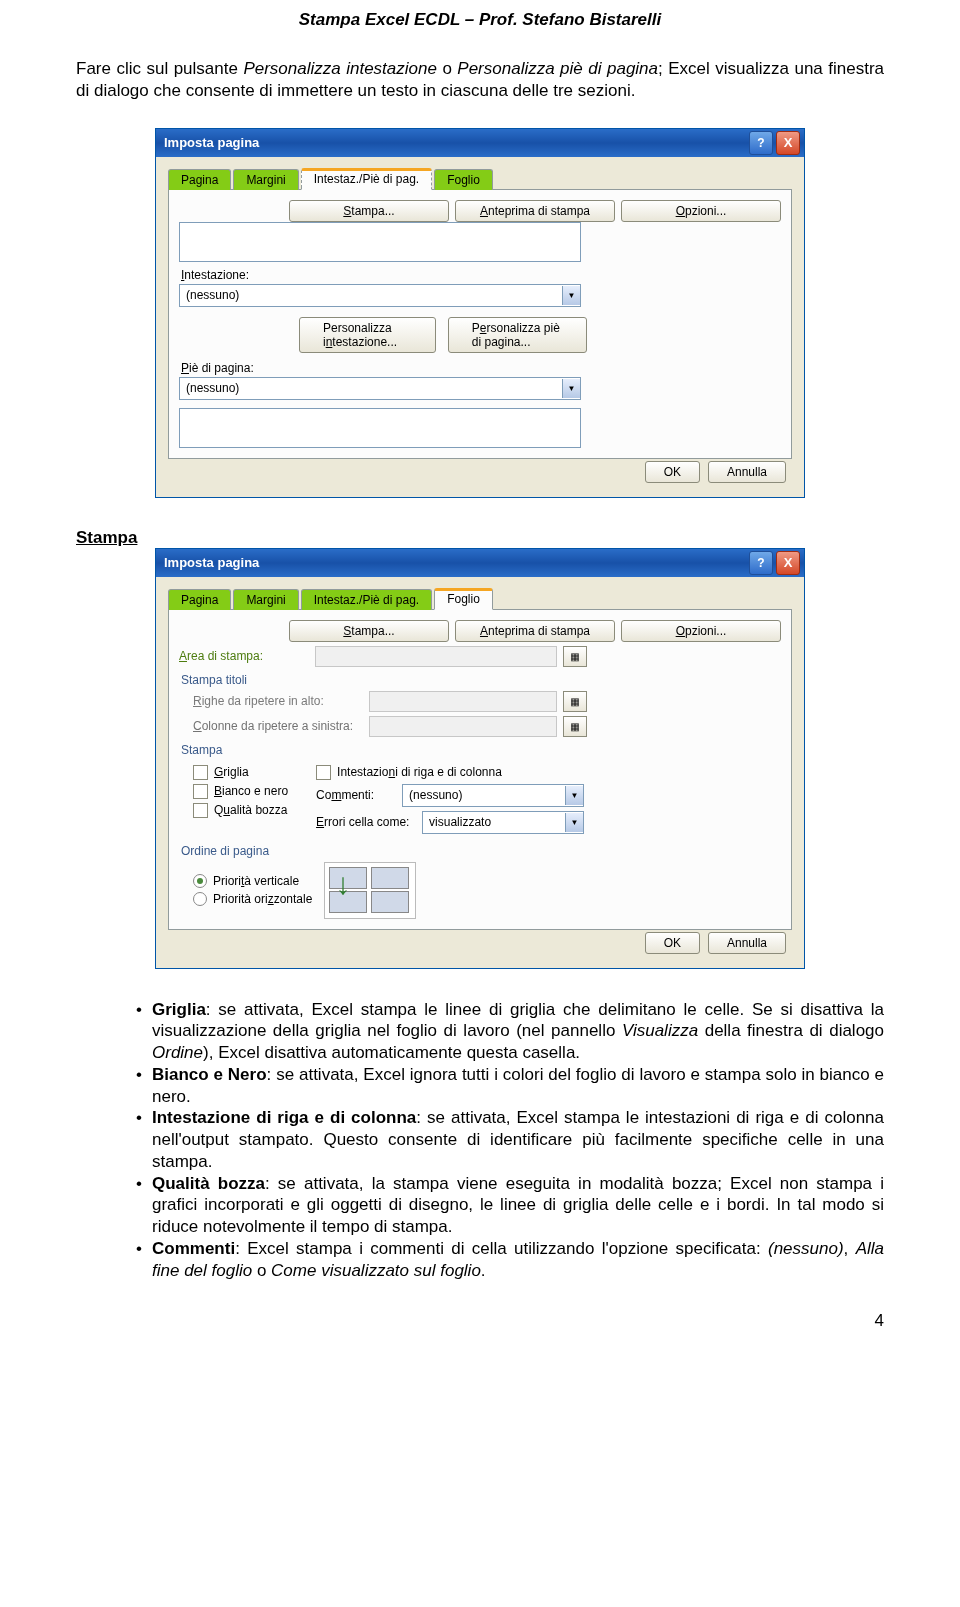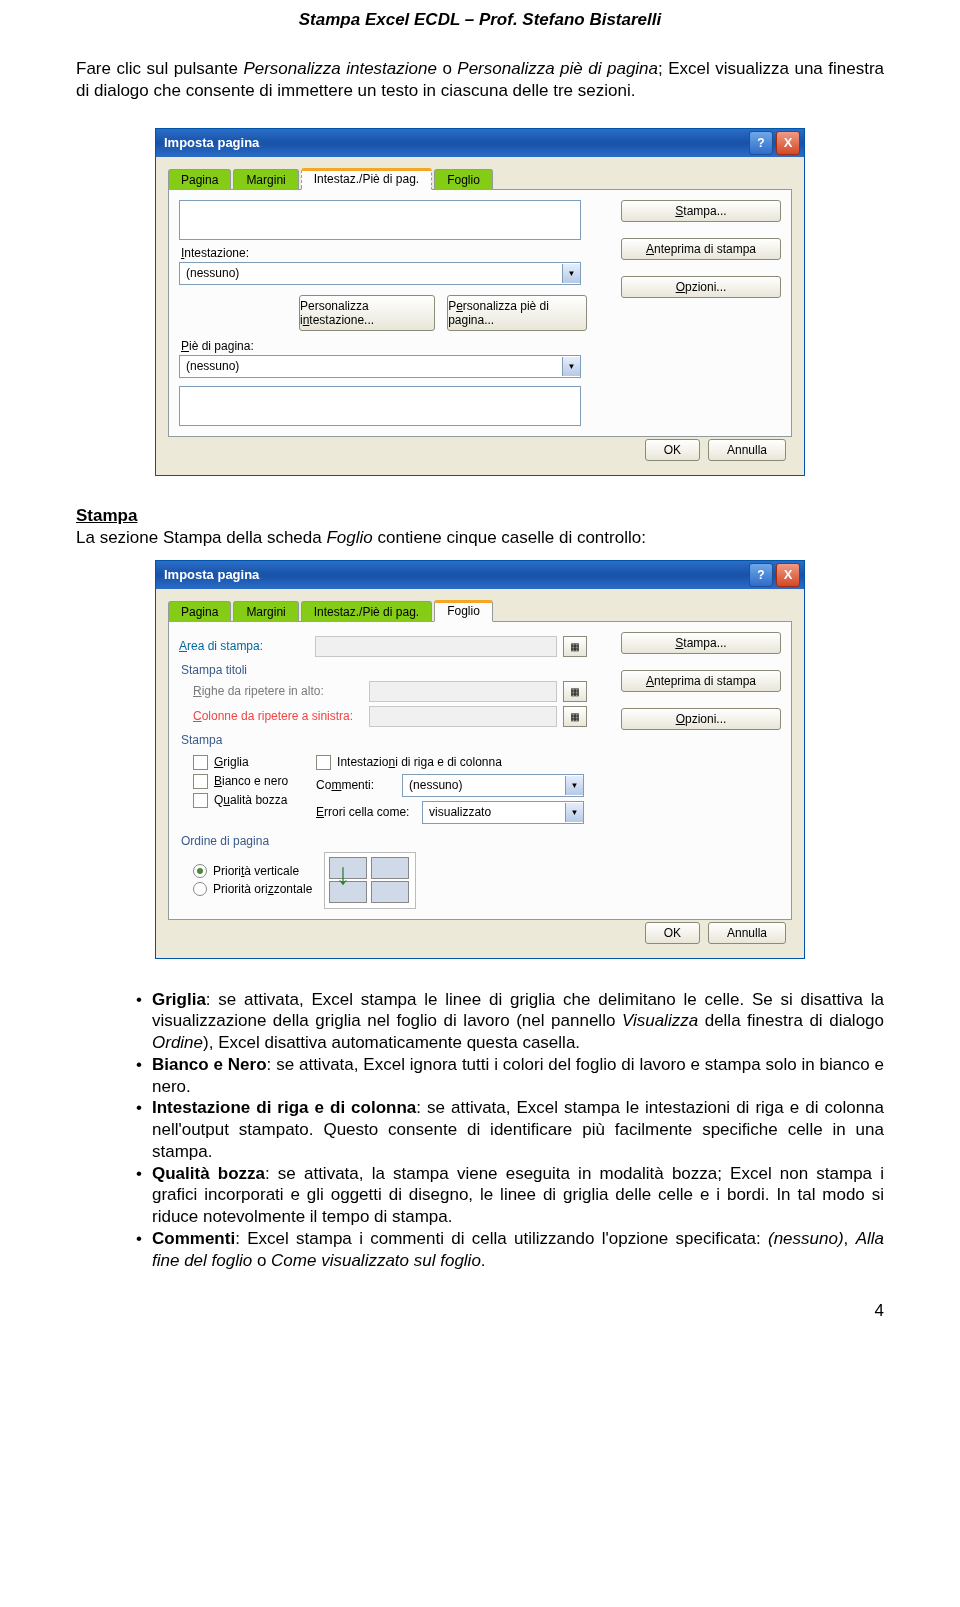--- a/index.html
+++ b/index.html
@@ -21,31 +21,31 @@
 .dlg .titlebar .title{flex:1;font-weight:bold;padding-left:4px}
 .dlg .titlebar .winbtn{width:22px;height:22px;background:linear-gradient(to bottom,#6fa8e8,#2e6cca);border:1px solid #1f4f99;border-radius:3px;margin-left:3px;display:flex;align-items:center;justify-content:center;color:#fff;font-weight:bold;font-size:12px;cursor:pointer}
 .dlg .titlebar .winbtn.close{background:linear-gradient(to bottom,#f09a84,#d44828);border-color:#a02c12;font-size:13px}
 .dlg .body{padding:10px 12px 12px 12px}
 .tabs-row{display:flex;align-items:flex-end;border-bottom:1px solid #919b9c;margin-bottom:0}
 .tab{background:#84cc16;border:1px solid #919b9c;border-bottom:none;padding:3px 12px 3px 12px;margin-right:2px;font-size:12px;border-radius:3px 3px 0 0;position:relative;top:1px;cursor:pointer}
 .tab.active{background:#fcfcfc;border-bottom:1px solid #fcfcfc;border-top:3px solid #f5a623;padding-top:1px}
 .tab.activedots{border-top:3px solid #f5a623;padding-top:1px;border-style:dashed;border-top-style:solid}
 .panel{background:#fcfcfc;border:1px solid #919b9c;border-top:none;padding:10px 10px}
 .uline{text-decoration:underline}
-.right-btns{float:right;display:flex;flex-direction:column;gap:16px}
+.right-btns{float:right;display:flex;gap:6px}
 .btn{background:linear-gradient(to bottom,#fff,#e9e6d8);border:1px solid #8b8b7a;border-radius:3px;padding:3px 14px;font-size:12px;min-width:130px;cursor:pointer;text-align:center}
 .btn.small{min-width:auto;padding:3px 18px}
 .bottombar{display:flex;justify-content:flex-end;gap:8px;padding:2px 6px 2px 0}
 .field-label{font-size:12px;margin:6px 0 2px 2px}
 .combo{display:flex;align-items:center;border:1px solid #7f9db9;background:#fff;height:21px;width:400px}
 .combo .val{flex:1;padding:0 6px;font-size:12px}
 .combo .drop{width:17px;height:19px;background:linear-gradient(to bottom,#e6eefc,#b6c9e6);border-left:1px solid #7f9db9;display:flex;align-items:center;justify-content:center;font-size:8px;cursor:pointer}
 .bigbox{border:1px solid #7f9db9;background:#fff;width:400px;height:38px}
 .inline-btns{display:flex;gap:12px;margin:10px 0 8px 120px}
-.inline-btn{background:linear-gradient(to bottom,#fff,#e9e6d8);border:1px solid #8b8b7a;border-radius:3px;padding:3px 0;font-size:12px;cursor:pointer}
+.inline-btn{background:linear-gradient(to bottom,#fff,#e9e6d8);border:1px solid #8b8b7a;border-radius:3px;padding:3px 23px;font-size:12px;cursor:pointer}
 .clearfix:after{content:"";display:table;clear:both}
 
 
 .grp-label{color:#3a5a8a;font-size:12px;margin:6px 0 4px 2px}
 .row{display:flex;align-items:center;gap:6px;margin:4px 0}
 .txtbox{flex:1;border:1px solid #c7c7c7;background:#f0f0f0;height:19px}
 .iconbox{width:22px;height:19px;border:1px solid #8b8b7a;background:linear-gradient(to bottom,#fff,#e9e6d8);display:flex;align-items:center;justify-content:center;font-size:10px;cursor:pointer}
 .chk{display:flex;align-items:center;gap:6px;font-size:12px;margin:4px 0}
 .chk .box{width:13px;height:13px;border:1px solid #8b8b7a;background:#fff}
 .radio{display:flex;align-items:center;gap:6px;font-size:12px;margin:4px 0}
@@ -115,23 +115,20 @@
         </div>
       </div>
       <div class="bottombar">
         <div class="btn small">OK</div>
         <div class="btn small">Annulla</div>
       </div>
     </div>
   </div>
 
   <div class="section-title">Stampa</div>
-  <p class="section-intro">
-    <span>La sezione Stampa della scheda </span><span class="italic">Foglio</span><span> contiene cinque caselle di controllo:</span>
-  </p>
 
   <div class="dlg">
     <div class="titlebar">
       <div class="title">Imposta pagina</div>
       <div class="winbtn">?</div>
       <div class="winbtn close">X</div>
     </div>
     <div class="body">
       <div class="tabs-row">
         <div class="tab">Pagina</div>
@@ -140,32 +137,32 @@
         <div class="tab active">Foglio</div>
       </div>
       <div class="panel clearfix">
         <div class="right-btns">
           <div class="btn"><span class="uline">S</span>tampa...</div>
           <div class="btn"><span class="uline">A</span>nteprima di stampa</div>
           <div class="btn"><span class="uline">O</span>pzioni...</div>
         </div>
         <div class="left-area">
           <div class="row">
-            <span style="width:130px;color:#0369a1"><span class="uline">A</span>rea di stampa:</span>
+            <span style="width:130px;color:#4d7c0f"><span class="uline">A</span>rea di stampa:</span>
             <div class="txtbox"></div>
             <div class="iconbox">▦</div>
           </div>
           <div class="grp-label">Stampa titoli</div>
           <div class="row" style="margin-left:14px">
             <span style="width:170px;color:#7a7a7a"><span class="uline">R</span>ighe da ripetere in alto:</span>
             <div class="txtbox"></div>
             <div class="iconbox">▦</div>
           </div>
           <div class="row" style="margin-left:14px">
-            <span style="width:170px;color:#ef4444"><span class="uline">C</span>olonne da ripetere a sinistra:</span>
+            <span style="width:170px;color:#737373"><span class="uline">C</span>olonne da ripetere a sinistra:</span>
             <div class="txtbox"></div>
             <div class="iconbox">▦</div>
           </div>
           <div class="grp-label">Stampa</div>
           <div class="two-col" style="margin-left:14px">
             <div>
               <div class="chk">
                   <span class="box"></span>
                   <span><span class="uline">G</span>riglia</span>
                 </div>

